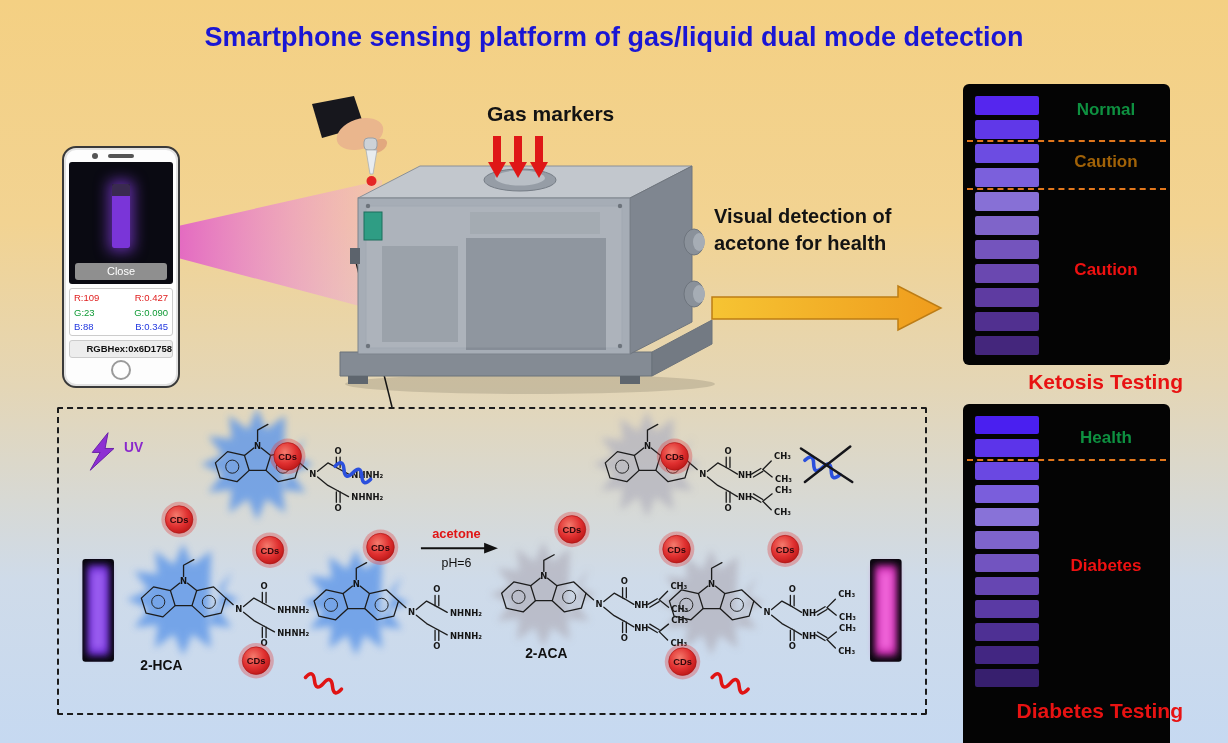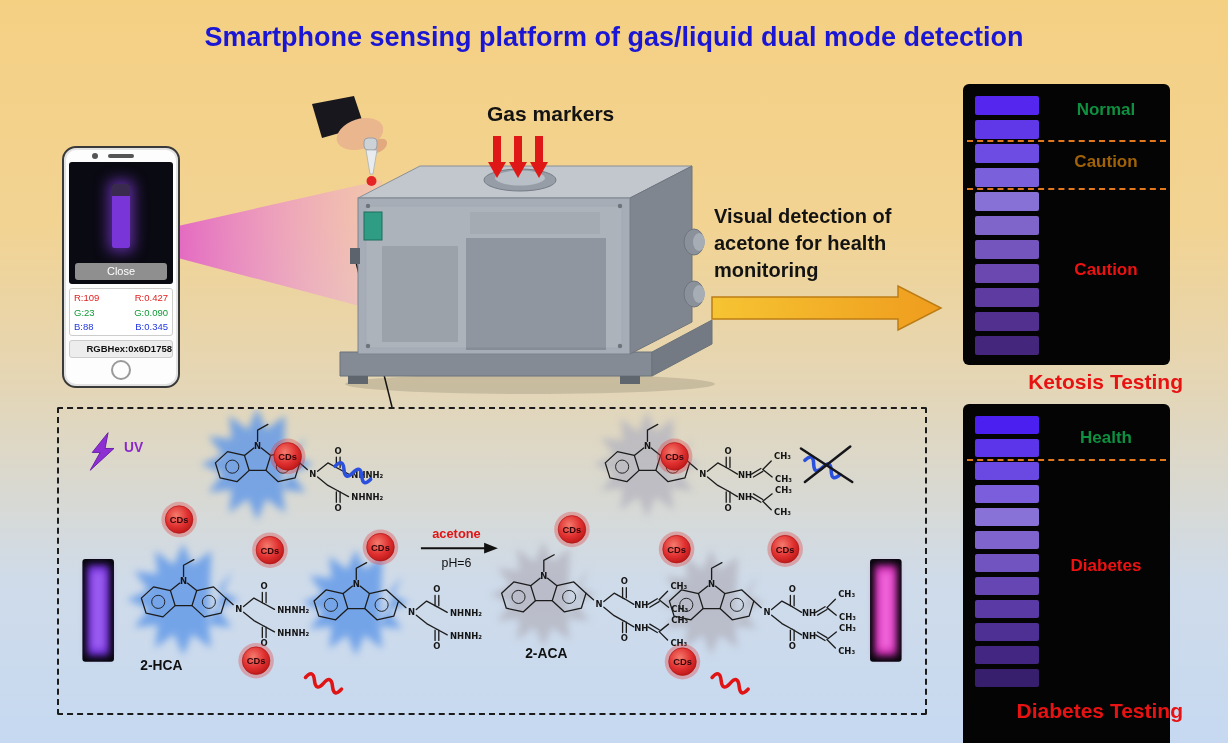--- a/index.html
+++ b/index.html
@@ -140,21 +140,20 @@
       </div>
     </div>
     <div class="hex-bar">RGBHex:0x6D1758</div>
     <div class="home-btn"></div>
   </div>
 
   <div class="lbl gas-markers">Gas markers</div>
   <div class="lbl visual-detection">
     <div>Visual detection of</div>
     <div>acetone for health</div>
-    <div>monitoring</div>
   </div>
 
   <div class="panel ketosis">
     <div class="strips">
         <div class="strip" style="background: rgb(85, 38, 238);"></div>
         <div class="strip" style="background: rgb(96, 56, 232);"></div>
         <div class="strip" style="background: rgb(108, 76, 226);"></div>
         <div class="strip" style="background: rgb(123, 96, 220);"></div>
         <div class="strip" style="background: rgb(135, 112, 214);"></div>
         <div class="strip" style="background: rgb(127, 100, 201);"></div>

